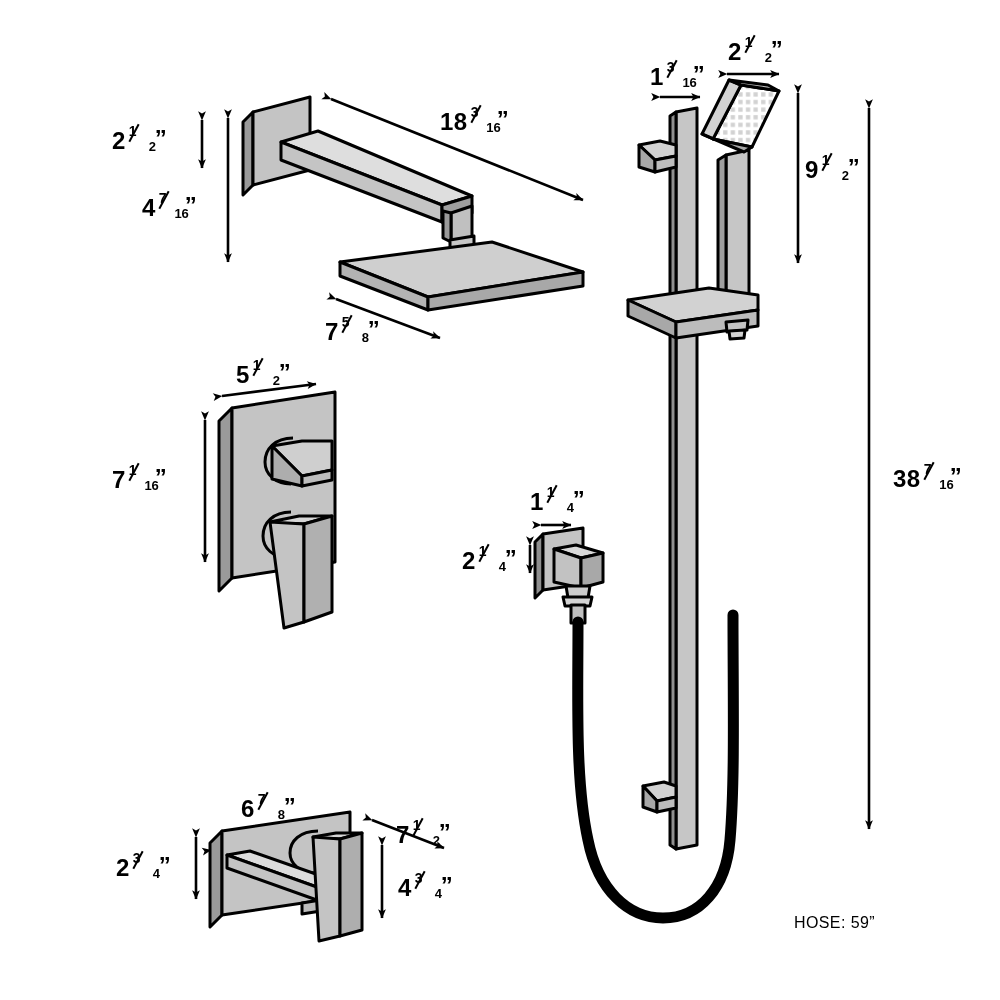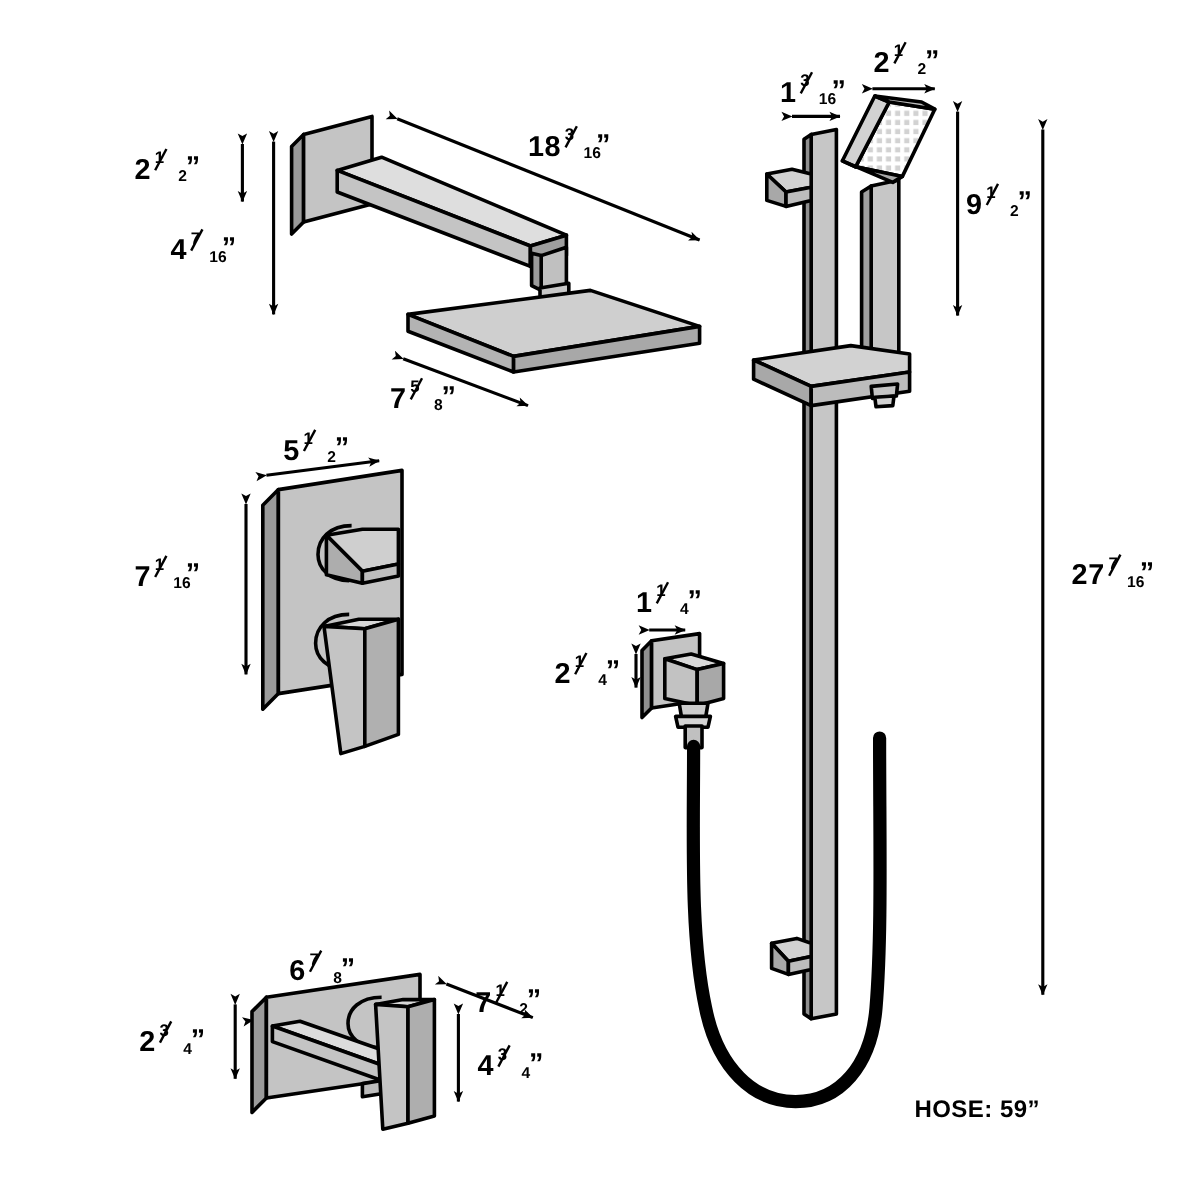--- a/index.html
+++ b/index.html
@@ -9,21 +9,21 @@
   .dimlbl{position:absolute;color:#000;font-family:"Liberation Sans",sans-serif;font-weight:700;
           white-space:nowrap;line-height:1;user-select:none;}
   .dimlbl .whole{font-size:24px;letter-spacing:.5px;}
   .frac{display:inline-block;position:relative;width:25px;height:26px;vertical-align:-3px;margin:0 0px 0 3px;}
   .frac .num{position:absolute;left:0px;top:-2px;font-size:14px;}
   .frac .bar{position:absolute;left:3px;top:1px;width:17px;height:20px;border-left:2px solid #000;
              transform:rotate(28deg);transform-origin:center;}
   .frac .den{position:absolute;right:-2px;bottom:-1px;font-size:13px;}
   .frac .den.wide{right:-5px;}
   .inmark{font-size:24px;font-weight:700;vertical-align:2px;margin-left:1px;}
-  .plainlbl{font-size:20px;font-weight:700;letter-spacing:.4px;}
+  .plainlbl{font-size:16px;font-weight:400;letter-spacing:.4px;margin-left:32px;}
 </style>
 </head>
 <body>
 
 <div id="stage">
 
 <svg id="drawing" viewBox="0 0 1000 1000">
   <defs>
     <marker id="ah" markerWidth="11" markerHeight="11" refX="9.2" refY="4.2" orient="auto" markerUnits="userSpaceOnUse">
       <path d="M0.4,0.3 L9.6,4.2 L0.4,8.1 L2.6,4.2 Z" fill="#000"></path>
@@ -268,21 +268,21 @@
 
 <div class="dimlbl" style="left:728px;top:37px;">
   <span class="whole">2</span><span class="frac"><span class="num">1</span><span class="bar"></span><span class="den">2</span></span><span class="inmark">”</span>
 </div>
 
 <div class="dimlbl" style="left:805px;top:155px;">
   <span class="whole">9</span><span class="frac"><span class="num">1</span><span class="bar"></span><span class="den">2</span></span><span class="inmark">”</span>
 </div>
 
 <div class="dimlbl" style="left:893px;top:464px;">
-  <span class="whole">27</span><span class="frac"><span class="num">7</span><span class="bar"></span><span class="den wide">16</span></span><span class="inmark">”</span>
+  <span class="whole">38</span><span class="frac"><span class="num">7</span><span class="bar"></span><span class="den wide">16</span></span><span class="inmark">”</span>
 </div>
 
 <div class="dimlbl" style="left:530px;top:487px;">
   <span class="whole">1</span><span class="frac"><span class="num">1</span><span class="bar"></span><span class="den">4</span></span><span class="inmark">”</span>
 </div>
 
 <div class="dimlbl" style="left:462px;top:546px;">
   <span class="whole">2</span><span class="frac"><span class="num">1</span><span class="bar"></span><span class="den">4</span></span><span class="inmark">”</span>
 </div>
 

